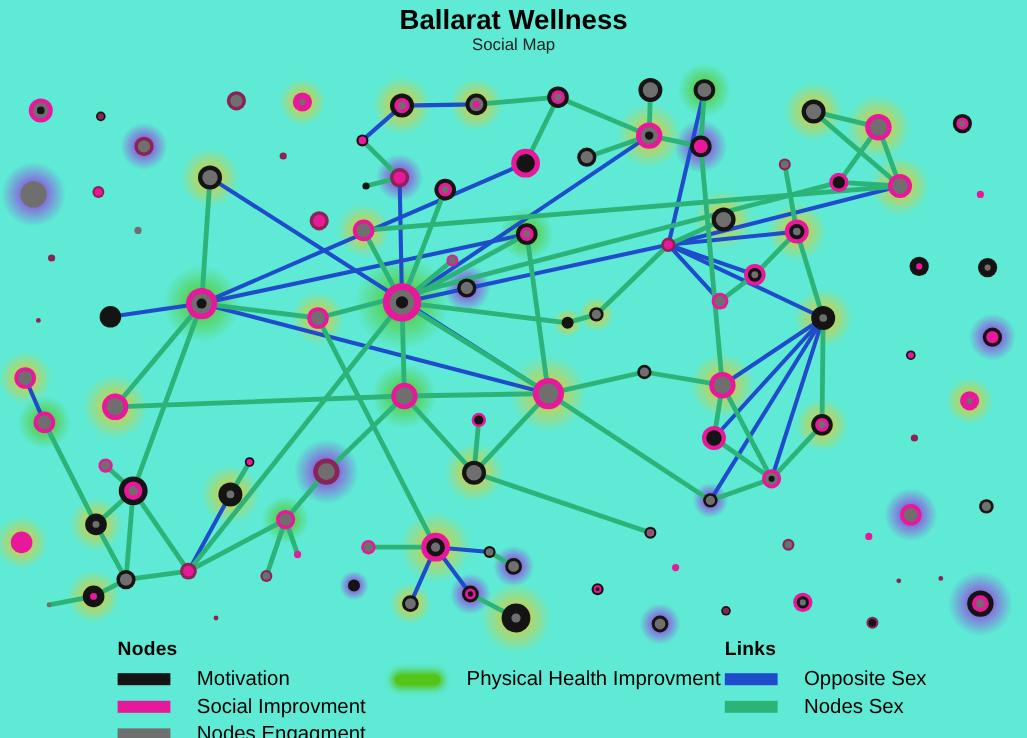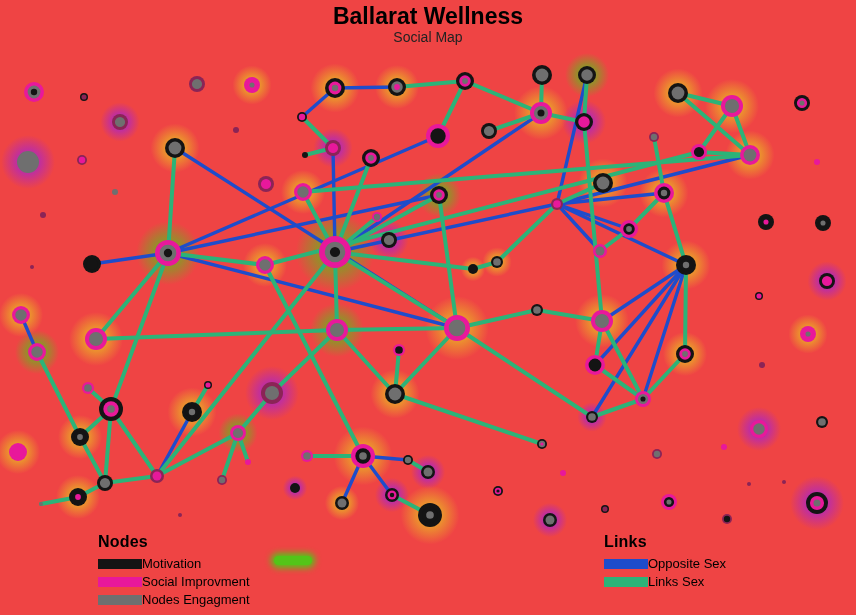--- a/index.html
+++ b/index.html
@@ -1,28 +1,28 @@
 <!DOCTYPE html>
 <html><head>
 <meta charset="utf-8">
 <style>
   html,body{margin:0;padding:0;background:#fff;}
-  .stage{position:relative;width:856px;height:615px;background:#ef4444;overflow:hidden;
+  .stage{position:relative;width:856px;height:615px;background:#5eead4;overflow:hidden;
          font-family:"Liberation Sans",sans-serif;}
   .graph-svg{position:absolute;left:0;top:0;width:856px;height:615px;}
   .header{position:absolute;left:0;top:4px;width:856px;text-align:center;pointer-events:none;}
   .title{font-size:23px;font-weight:bold;color:#000;line-height:1.1;}
   .subtitle{font-size:14px;color:#222;line-height:1.2;}
   .legend{position:absolute;color:#000;}
   .legend-nodes{left:98px;top:533px;}
   .legend-links{left:604px;top:533px;}
   .legend-header{font-size:16px;font-weight:bold;margin-bottom:5px;letter-spacing:0.2px;}
   .legend-cols{display:flex;gap:24px;}
   .legend-col{display:flex;flex-direction:column;gap:3px;}
-  .legend-row{display:flex;align-items:center;gap:0;font-size:13px;white-space:nowrap;}
+  .legend-row{display:flex;align-items:center;gap:22px;font-size:17px;white-space:nowrap;}
   .swatch{display:inline-block;width:44px;height:10px;flex:0 0 auto;}
   .swatch.glow{width:38px;height:9px;border-radius:5px;}
 </style>
 </head>
 <body>
 
 <div class="stage">
   <svg class="graph-svg" viewBox="0 0 856 615" xmlns="http://www.w3.org/2000/svg">
       <defs>
         <radialGradient id="glow-yellow">
@@ -648,31 +648,32 @@
             <span>Social Improvment</span>
           </div>
           <div class="legend-row">
             <span class="swatch" style="background: rgb(111, 111, 111);"></span>
             <span>Nodes Engagment</span>
           </div>
         </div>
       <div class="legend-col">
           <div class="legend-row">
             <span class="swatch glow" style="background: rgb(83, 197, 24); box-shadow: rgb(83, 197, 24) 0px 0px 6px 3px;"></span>
+            <span>Physical Health Improvment</span>
           </div>
         </div>
     </div>
   </div>
 
   <div class="legend legend-links">
     <div class="legend-header">Links</div>
     <div class="legend-col">
         <div class="legend-row">
           <span class="swatch" style="background: rgb(30, 76, 203);"></span>
           <span>Opposite Sex</span>
         </div>
         <div class="legend-row">
           <span class="swatch" style="background: rgb(44, 179, 120);"></span>
-          <span>Links Sex</span>
+          <span>Nodes Sex</span>
         </div>
       </div>
   </div>
 </div>
 
 </body></html>

